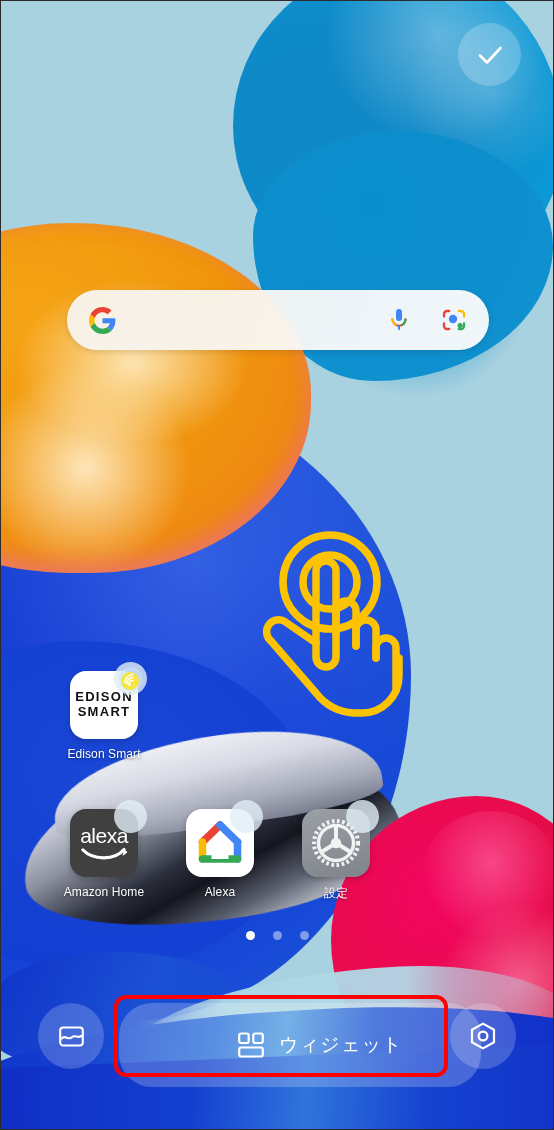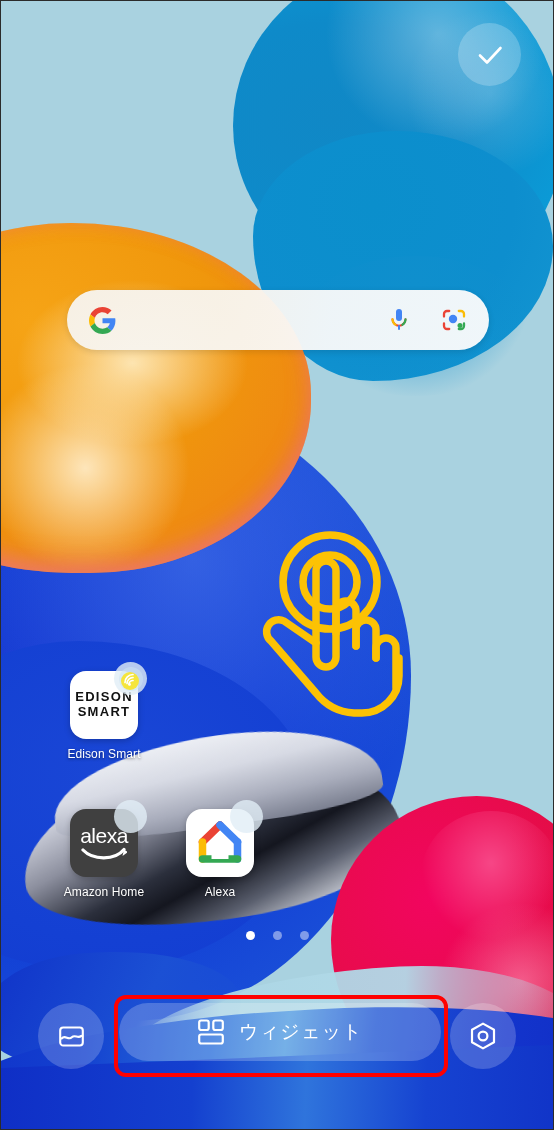--- a/index.html
+++ b/index.html
@@ -195,23 +195,23 @@
   
   .dock{position:absolute;left:0;right:0;top:998px;height:74px;}
   .dock-circle{
     position:absolute;width:66px;height:66px;border-radius:50%;
     background:rgba(255,255,255,.20);
     display:flex;align-items:center;justify-content:center;
   }
   .dock-left{left:37px;top:4px;}
   .dock-right{left:449px;top:4px;}
   .widget-pill{
-    position:absolute;left:118px;top:4px;width:322px;height:58px;border-radius:33px;
+    position:absolute;left:118px;top:4px;width:322px;height:84px;border-radius:33px;
     background:rgba(255,255,255,.22);
-    display:flex;align-items:center;justify-content:center;gap:14px;
+    display:flex;align-items:center;justify-content:center;gap:14px;padding-left:40px;
   }
   .widget-label{color:#fff;font-size:19px;letter-spacing:1.2px;font-family:"Liberation Sans","DejaVu Sans",sans-serif;}
 
   .redbox{
     position:absolute;left:113px;top:994px;width:334px;height:82px;
     border:4px solid #ff0000;border-radius:12px;box-sizing:border-box;
     pointer-events:none;
   }
 </style>
 </head>
@@ -345,20 +345,40 @@
           </g>
           <path d="M15.5 30 h17 v9 h-17 z" fill="#ffffff"></path>
           <path d="M15 29.5 h18" stroke="#ffffff" stroke-width="5"></path>
         </svg>
       </div>
       <div class="badge"></div>
     </div>
     <div class="app-label">Alexa</div>
   </div>
 
+  <div class="app" style="left:277px;top:808px">
+    <div class="app-icon-wrap">
+      <div class="app-icon ico-settings">
+        <svg width="54" height="54" viewBox="0 0 54 54">
+          <g fill="#f1f3f4">
+            <circle cx="27" cy="27" r="22" fill="none" stroke="#f1f3f4" stroke-width="4.2" stroke-dasharray="2.6 2.6"></circle>
+          </g>
+          <circle cx="27" cy="27" r="17.5" fill="none" stroke="#f1f3f4" stroke-width="3.4"></circle>
+          <g stroke="#f1f3f4" stroke-width="4" stroke-linecap="round">
+            <path d="M27 10 V27"></path>
+            <path d="M27 27 L12.5 36"></path>
+            <path d="M27 27 L41.5 36"></path>
+          </g>
+          <circle cx="27" cy="27" r="5.2" fill="#f1f3f4"></circle>
+        </svg>
+      </div>
+      <div class="badge"></div>
+    </div>
+    <div class="app-label">設定</div>
+  </div>
 
   <div class="dots">
     <span class="dot active"></span>
     <span class="dot"></span>
     <span class="dot"></span>
   </div>
 
   <div class="dock">
 
     <div class="dock-circle dock-left">

